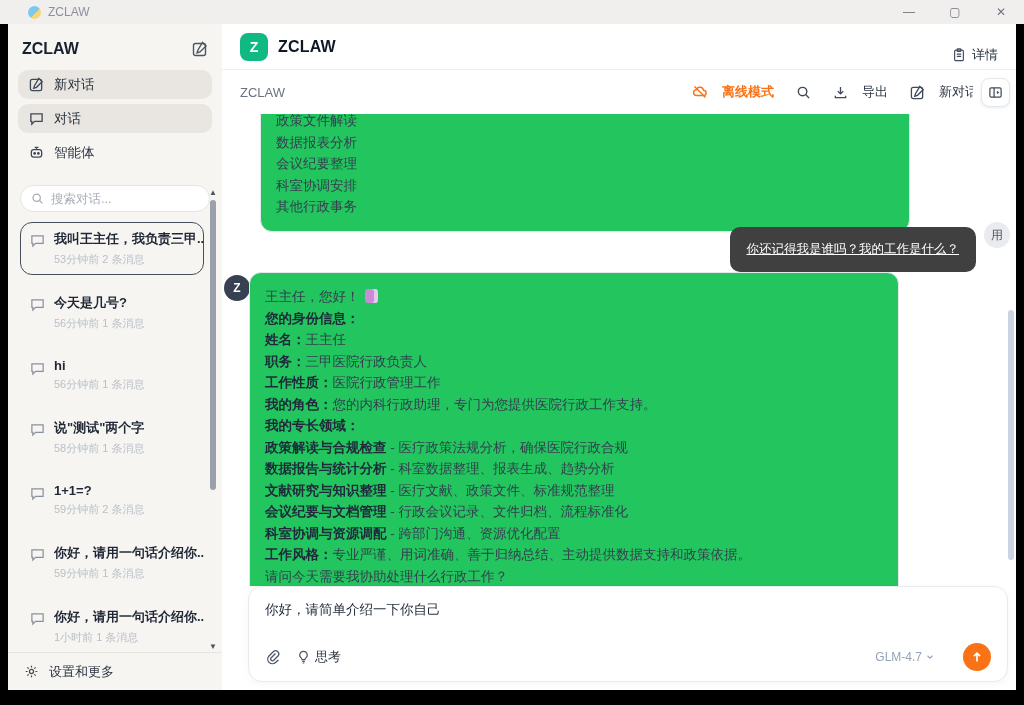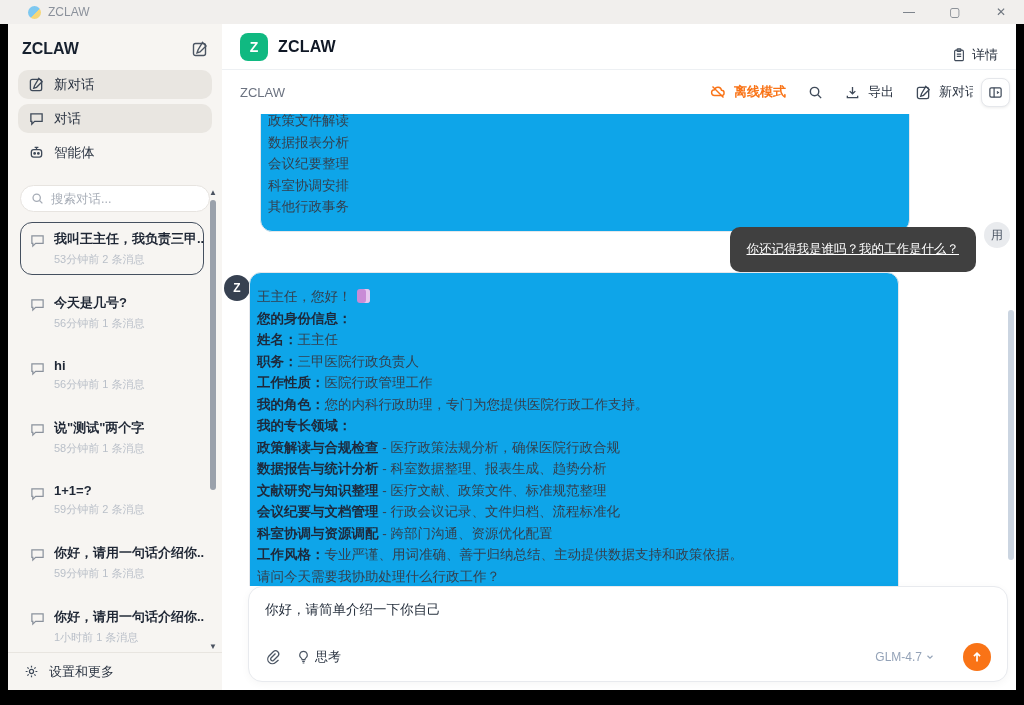--- a/index.html
+++ b/index.html
@@ -56,33 +56,33 @@
   .m-header { height:46px; display:flex; align-items:center; padding:0 18px; border-bottom:1px solid #edf0f3; }
   .z-avatar { width:28px; height:28px; border-radius:8px; background:#10b981; color:#fff; font-weight:bold;
     font-size:14px; display:flex; align-items:center; justify-content:center; margin-right:10px; }
   .brand { font-size:16px; font-weight:bold; color:#101826; letter-spacing:.2px; }
   .details-btn { margin-left:auto; display:flex; align-items:center; gap:6px; font-size:13px; color:#2b3442;margin-top:17px; }
   .details-btn .nicon{ display:flex; color:#3f4a59; }
 
   .m-toolbar { height:44px; display:flex; align-items:center; padding:0 6px 0 18px; }
   .conv-name { font-size:13px; color:#6b7280; }
   .tools { margin-left:auto; display:flex; align-items:center; gap:22px; }
-  .tool { display:flex; align-items:center; gap:8px; font-size:13px; color:#2b3442; }
+  .tool { display:flex; align-items:center; gap:14px; font-size:13px; color:#2b3442; }
   .tool .nicon { display:flex; color:#3f4a59; }
   .offline { color:#f97316; font-weight:bold; }
   .offline .nicon { color:#f97316; }
   .newchat-label { max-width:34px; overflow:hidden; white-space:nowrap; }
   .panel-btn { width:29px; height:29px; border:1px solid #e5e7eb; background:#fff; border-radius:8px;
     box-shadow:0 1px 3px rgba(0,0,0,.08); display:flex; align-items:center; justify-content:center;
     color:#3f4a59; margin-left:-14px; position:relative; z-index:2; }
 
   
   .messages { position:absolute; left:0; right:0; top:90px; bottom:104px; overflow:hidden; }
-  .msg-card { position:absolute; background:#0ea5e9; border:1px solid #e5e7eb; border-radius:12px;
-    padding:13px 7px; font-size:13.5px; line-height:21.5px; color:#33404f; }
+  .msg-card { position:absolute; background:#22c55e; border:1px solid #e5e7eb; border-radius:12px;
+    padding:13px 15px; font-size:13.5px; line-height:21.5px; color:#33404f; }
   .card-partial { left:38px; top:-18px; width:650px; }
   .card-assistant { left:27px; top:158px; width:650px; }
   .msg-line b { color:#1e293b; }
   .emoji { display:inline-block; width:13px; height:14px; background:#c98bd6; border-radius:3px;
     margin-left:5px; vertical-align:-2px; box-shadow:inset -4px 0 0 #e7c7ef; }
   .user-row { position:absolute; top:108px; right:6px; display:flex; align-items:flex-start; gap:8px; }
   .user-bubble { background:#404040; color:#fff; font-size:12.5px; border-radius:10px; padding:14px 17px;
     margin-top:5px;text-decoration:underline; }
   .ua-avatar { width:26px; height:26px; border-radius:50%; background:#e9ebee; color:#4b5563;
     font-size:12px; display:flex; align-items:center; justify-content:center; flex:none; }

